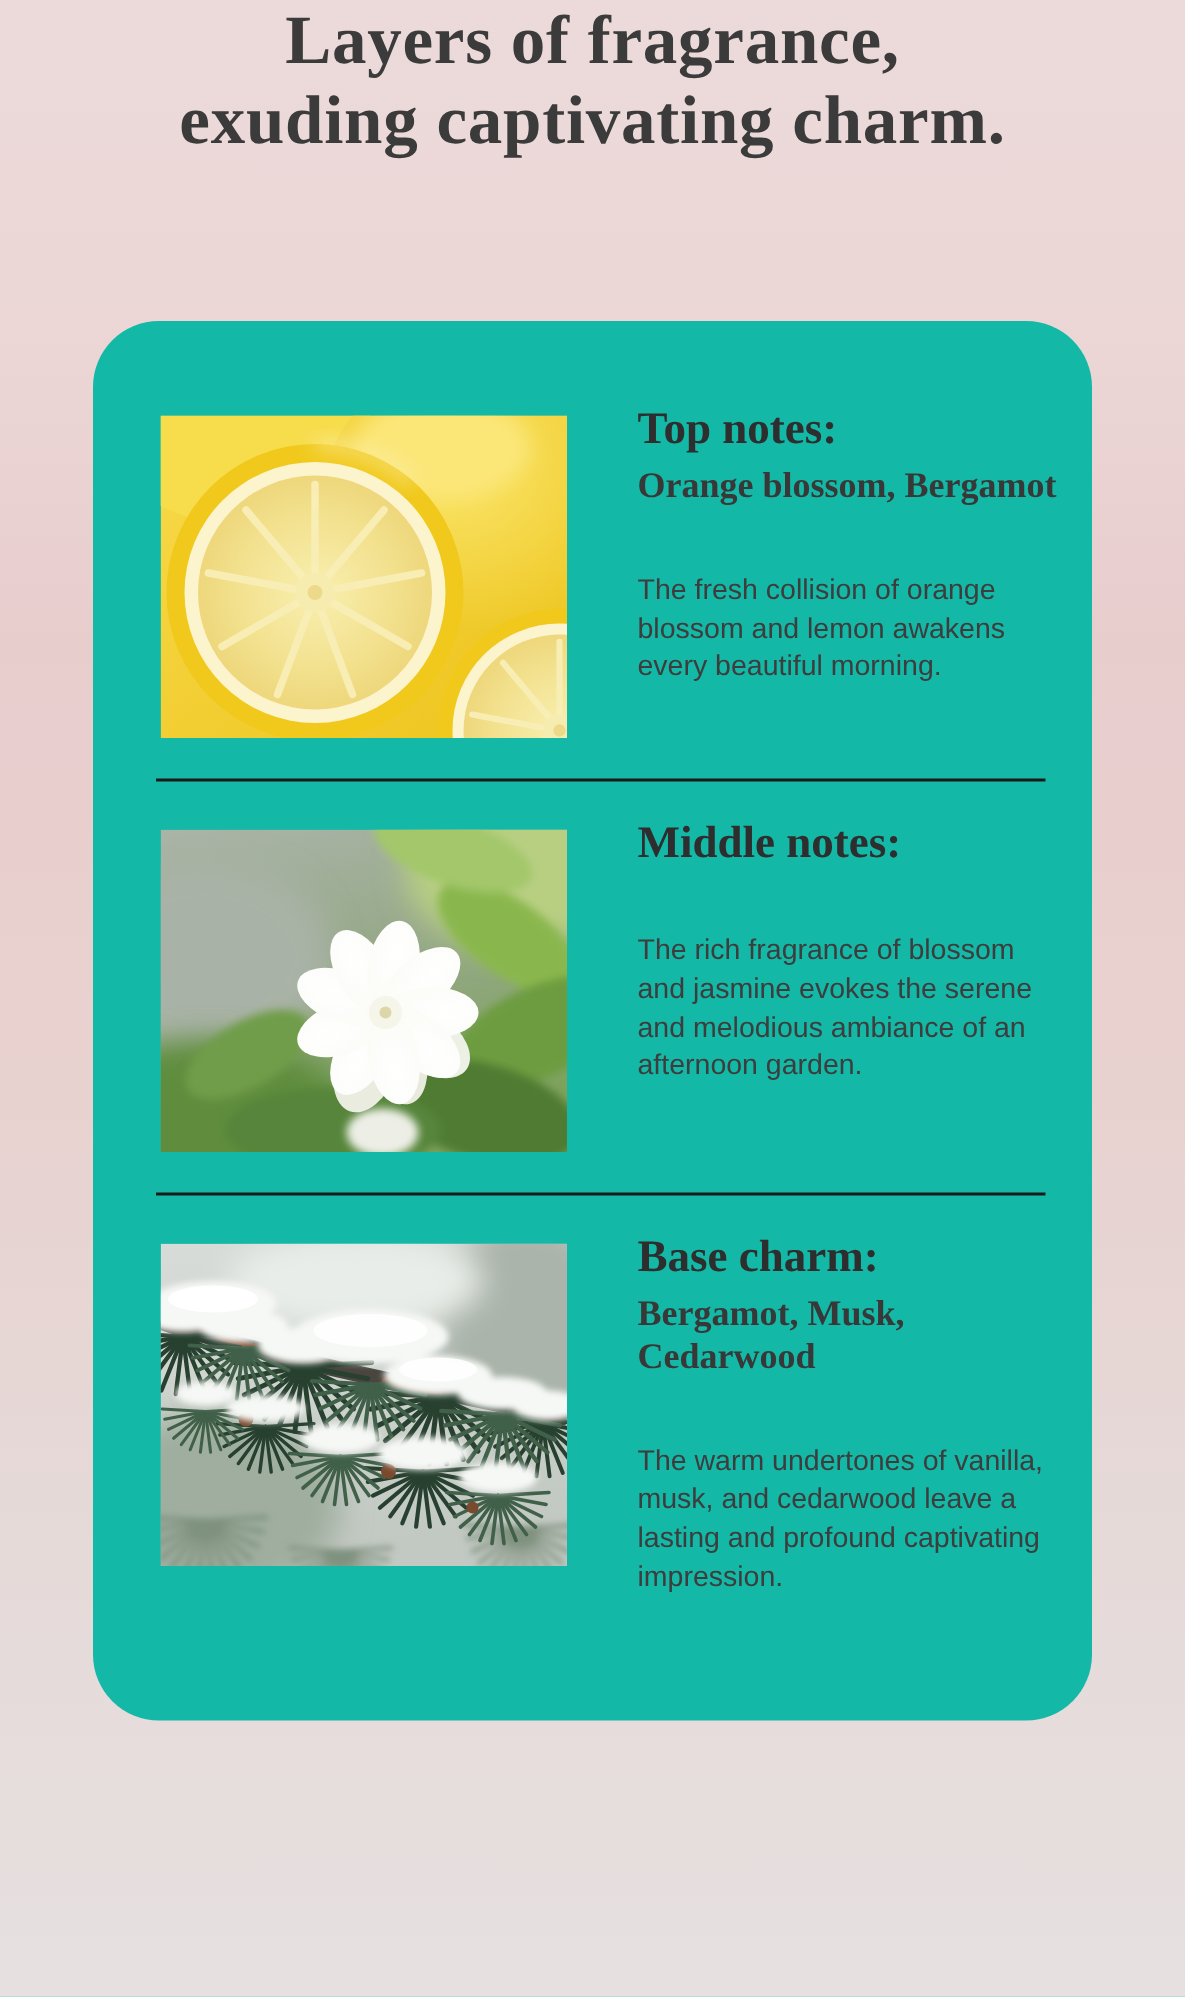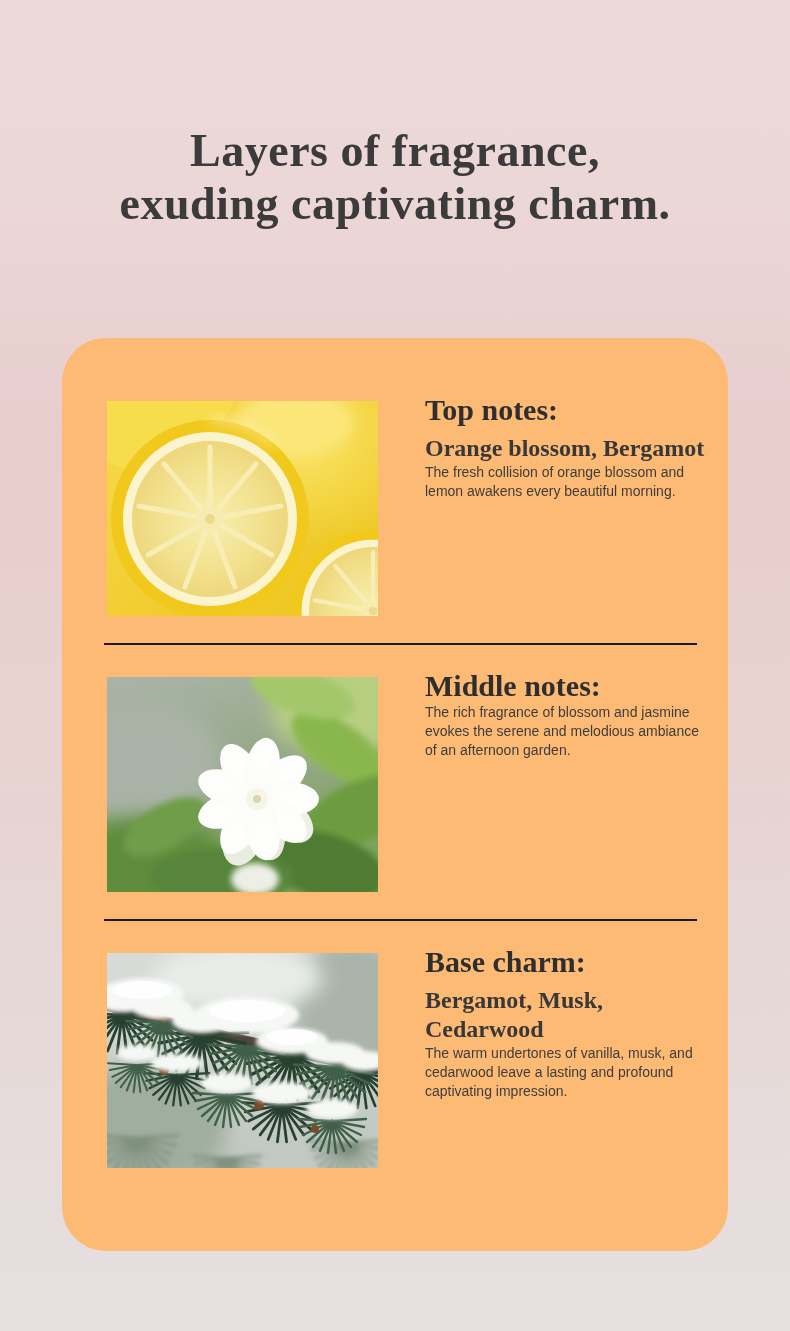--- a/index.html
+++ b/index.html
@@ -4,33 +4,32 @@
 <style>
   * { margin: 0; padding: 0; box-sizing: border-box; }
   html, body { width: 790px; height: 1331px; overflow: hidden; }
   body {
     font-family: "Liberation Sans", sans-serif;
     background: linear-gradient(180deg,
       #ecdada 0%, #ebd6d5 18%, #e8cdcd 32%,
       #e8d2d0 55%, #e5d9d7 75%, #e6e0e0 100%);
   }
   .page-title {
-    padding-top: 124px;
     text-align: center;
     font-family: "Liberation Serif", serif;
     font-weight: 700;
     font-size: 46px;
     line-height: 1.16;
     color: #3b3b3b;
     letter-spacing: 0.5px;
   }
   .card {
     width: 666px;
     margin: 107px auto 0;
-    background: #fdba74;
+    background: #14b8a6;
     border-radius: 44px;
     padding: 63px 0 83px;
   }
   .note-row {
     display: flex;
     align-items: flex-start;
     padding: 0 16px 0 45px;
   }
   .photo {
     width: 271px;
@@ -53,21 +52,22 @@
   }
   .note-ingredients {
     font-family: "Liberation Serif", serif;
     font-weight: 700;
     font-size: 24px;
     color: #383838;
     margin-top: 7px;
     line-height: 1.2;
   }
   .note-description {
-    font-size: 14px;
+    margin-top: 42px;
+    font-size: 19px;
     line-height: 1.35;
     color: #3d3d3d;
   }
   .divider {
     height: 2px;
     background: #1a1a1a;
     margin: 27px 31px 32px 42px;
   }
 </style>
 </head>

